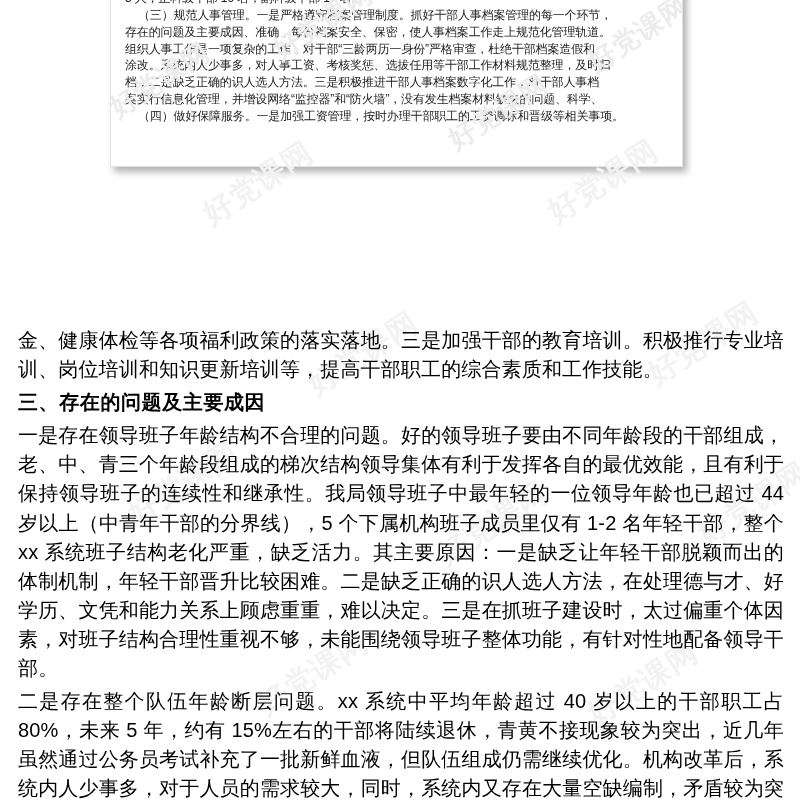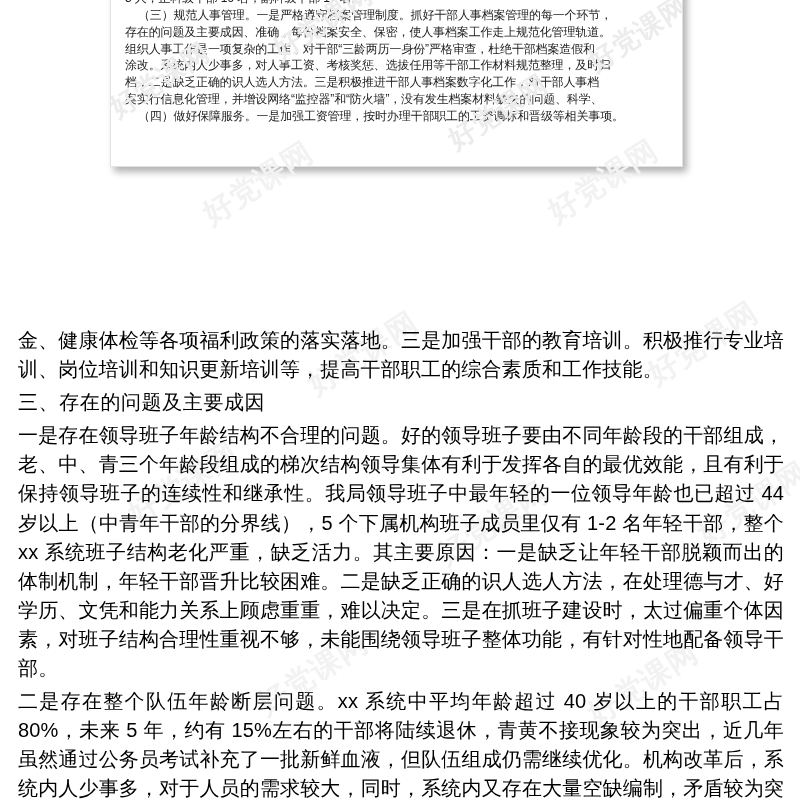--- a/index.html
+++ b/index.html
@@ -78,21 +78,21 @@
     font-size: 20px;
     line-height: 29.1px;
     color: #000000;
     text-align: justify;
     text-justify: inter-ideograph;
     letter-spacing: 0.15px;
     margin: 4px;
     font-family: "Liberation Sans", "DejaVu Sans", sans-serif;
   }
   .para.heading {
-    font-weight: normal;
+    font-weight: bold;
     letter-spacing: 0.6px;
   }
 
   
   .page-wm {
     position: absolute;
     font-size: 30px;
     color: #f2f2f2;
     font-weight: bold;
     transform: rotate(-33deg);

